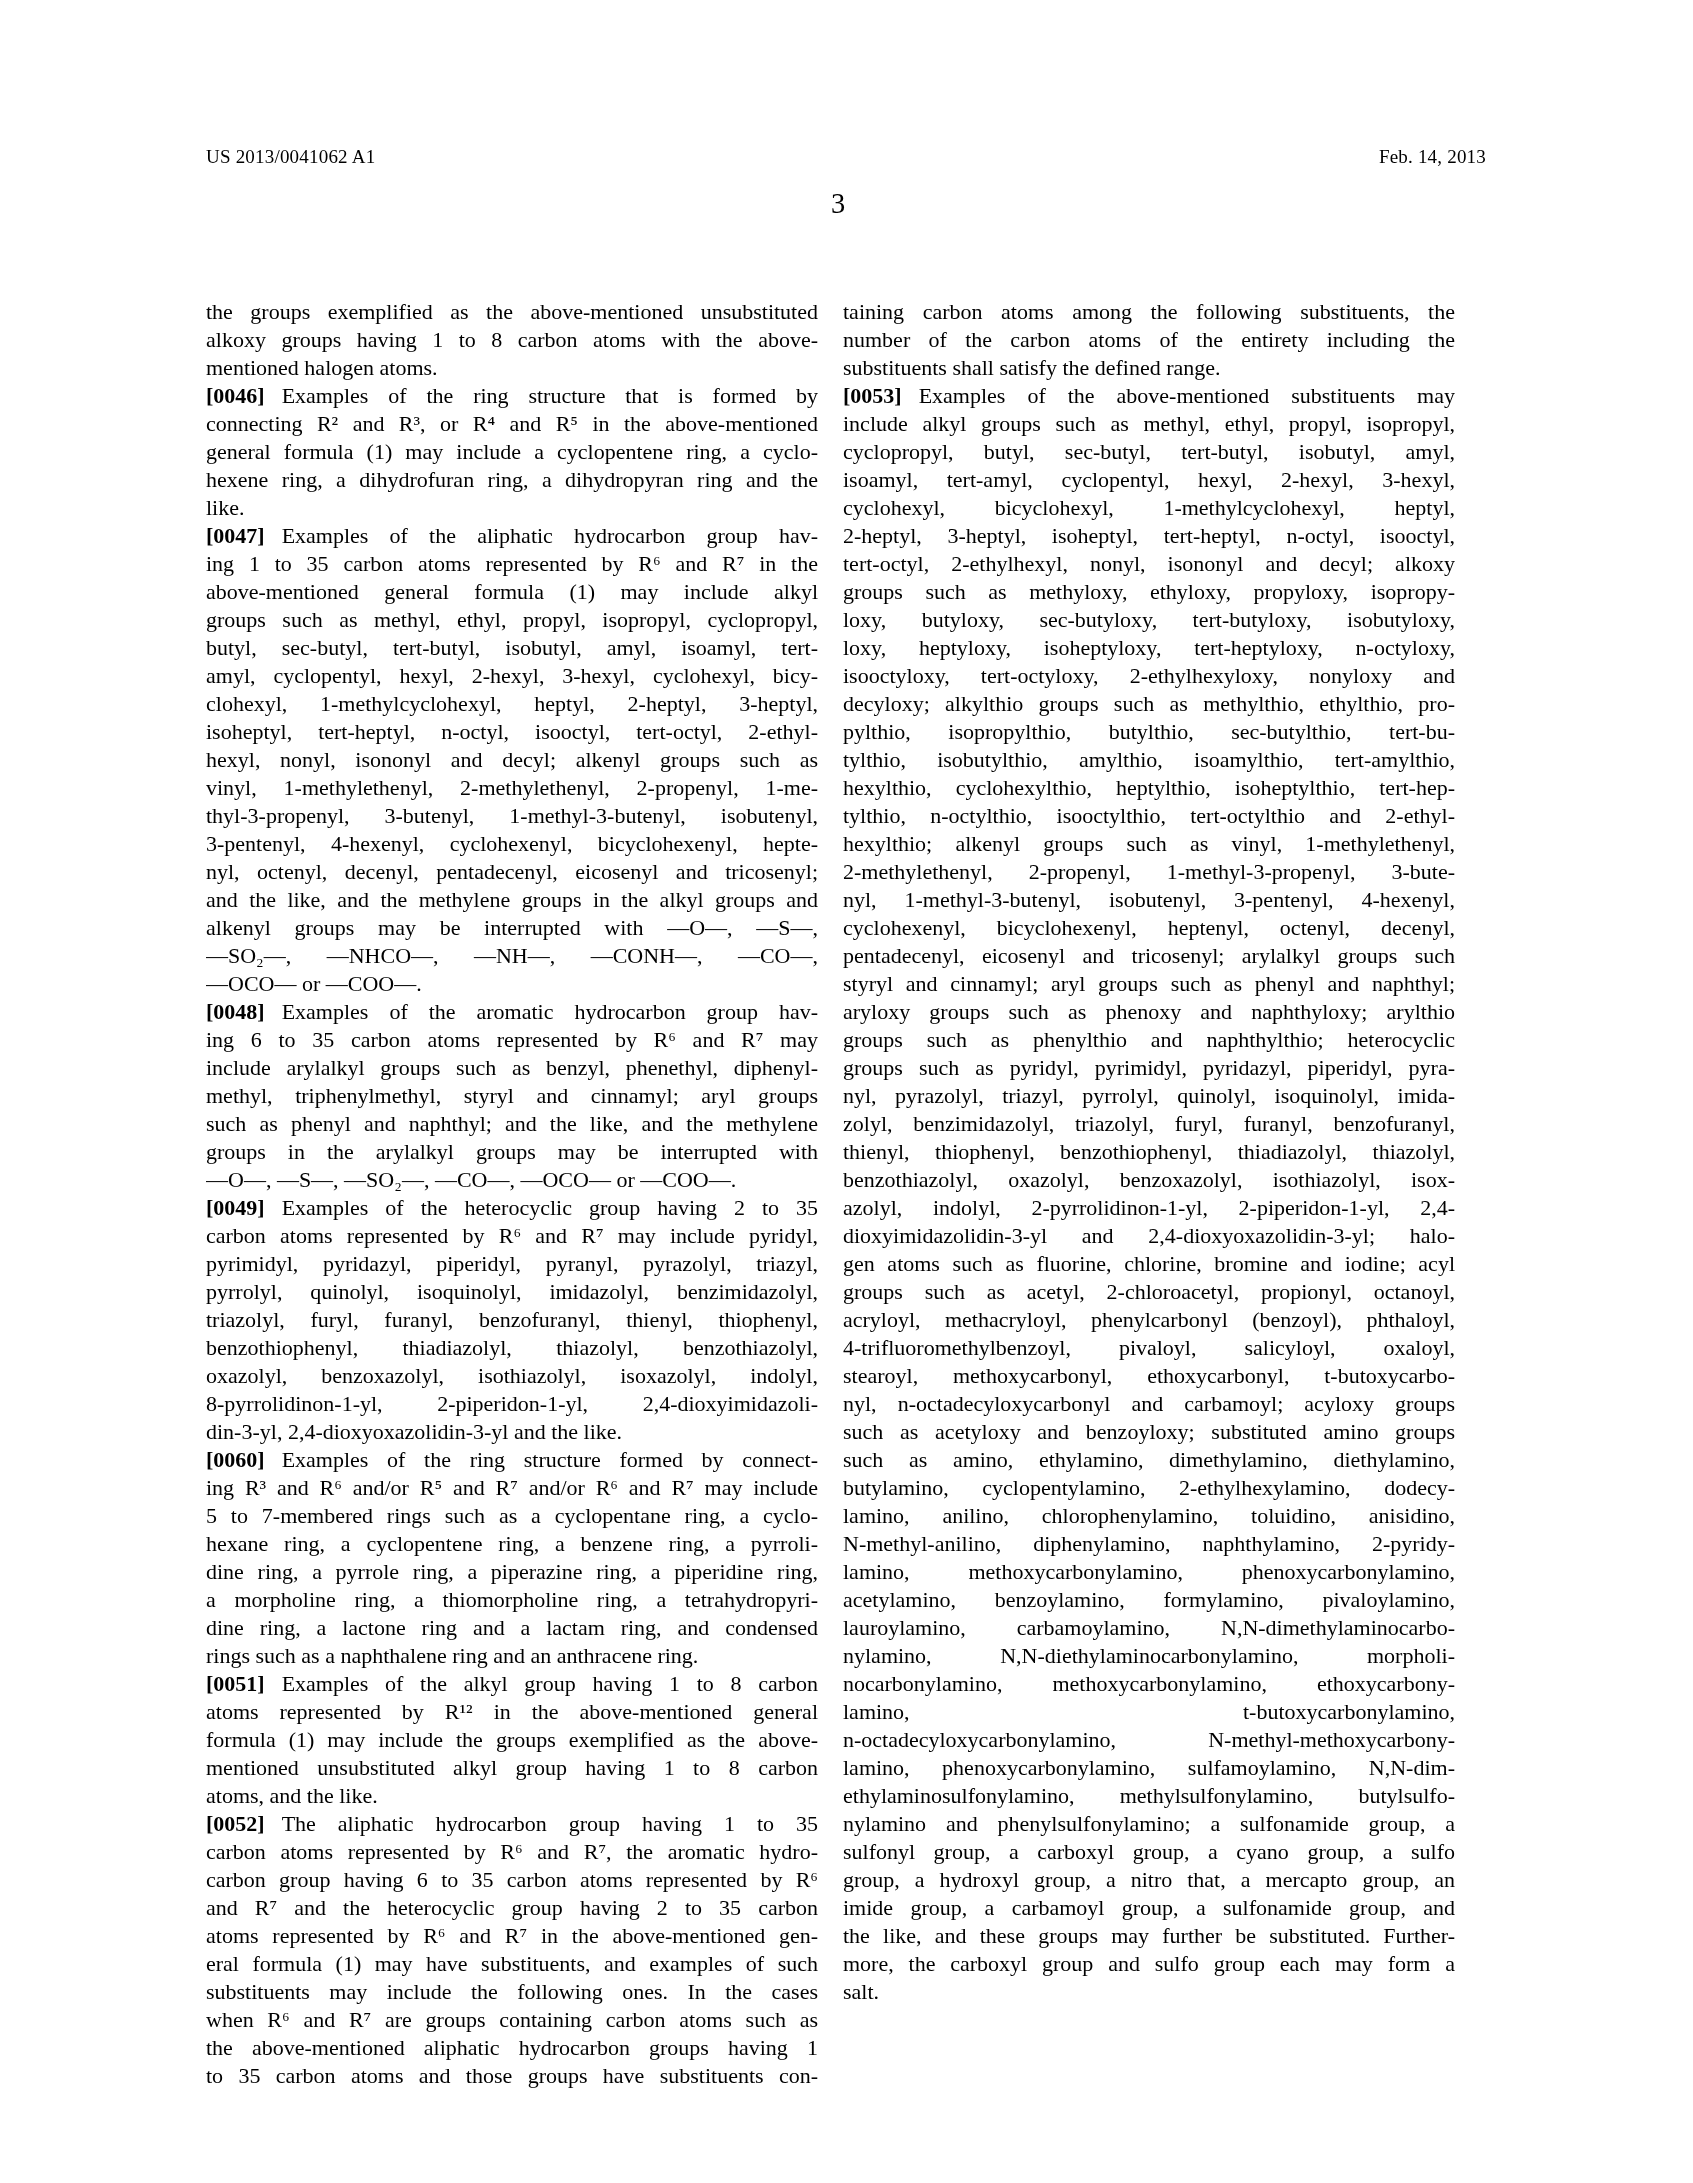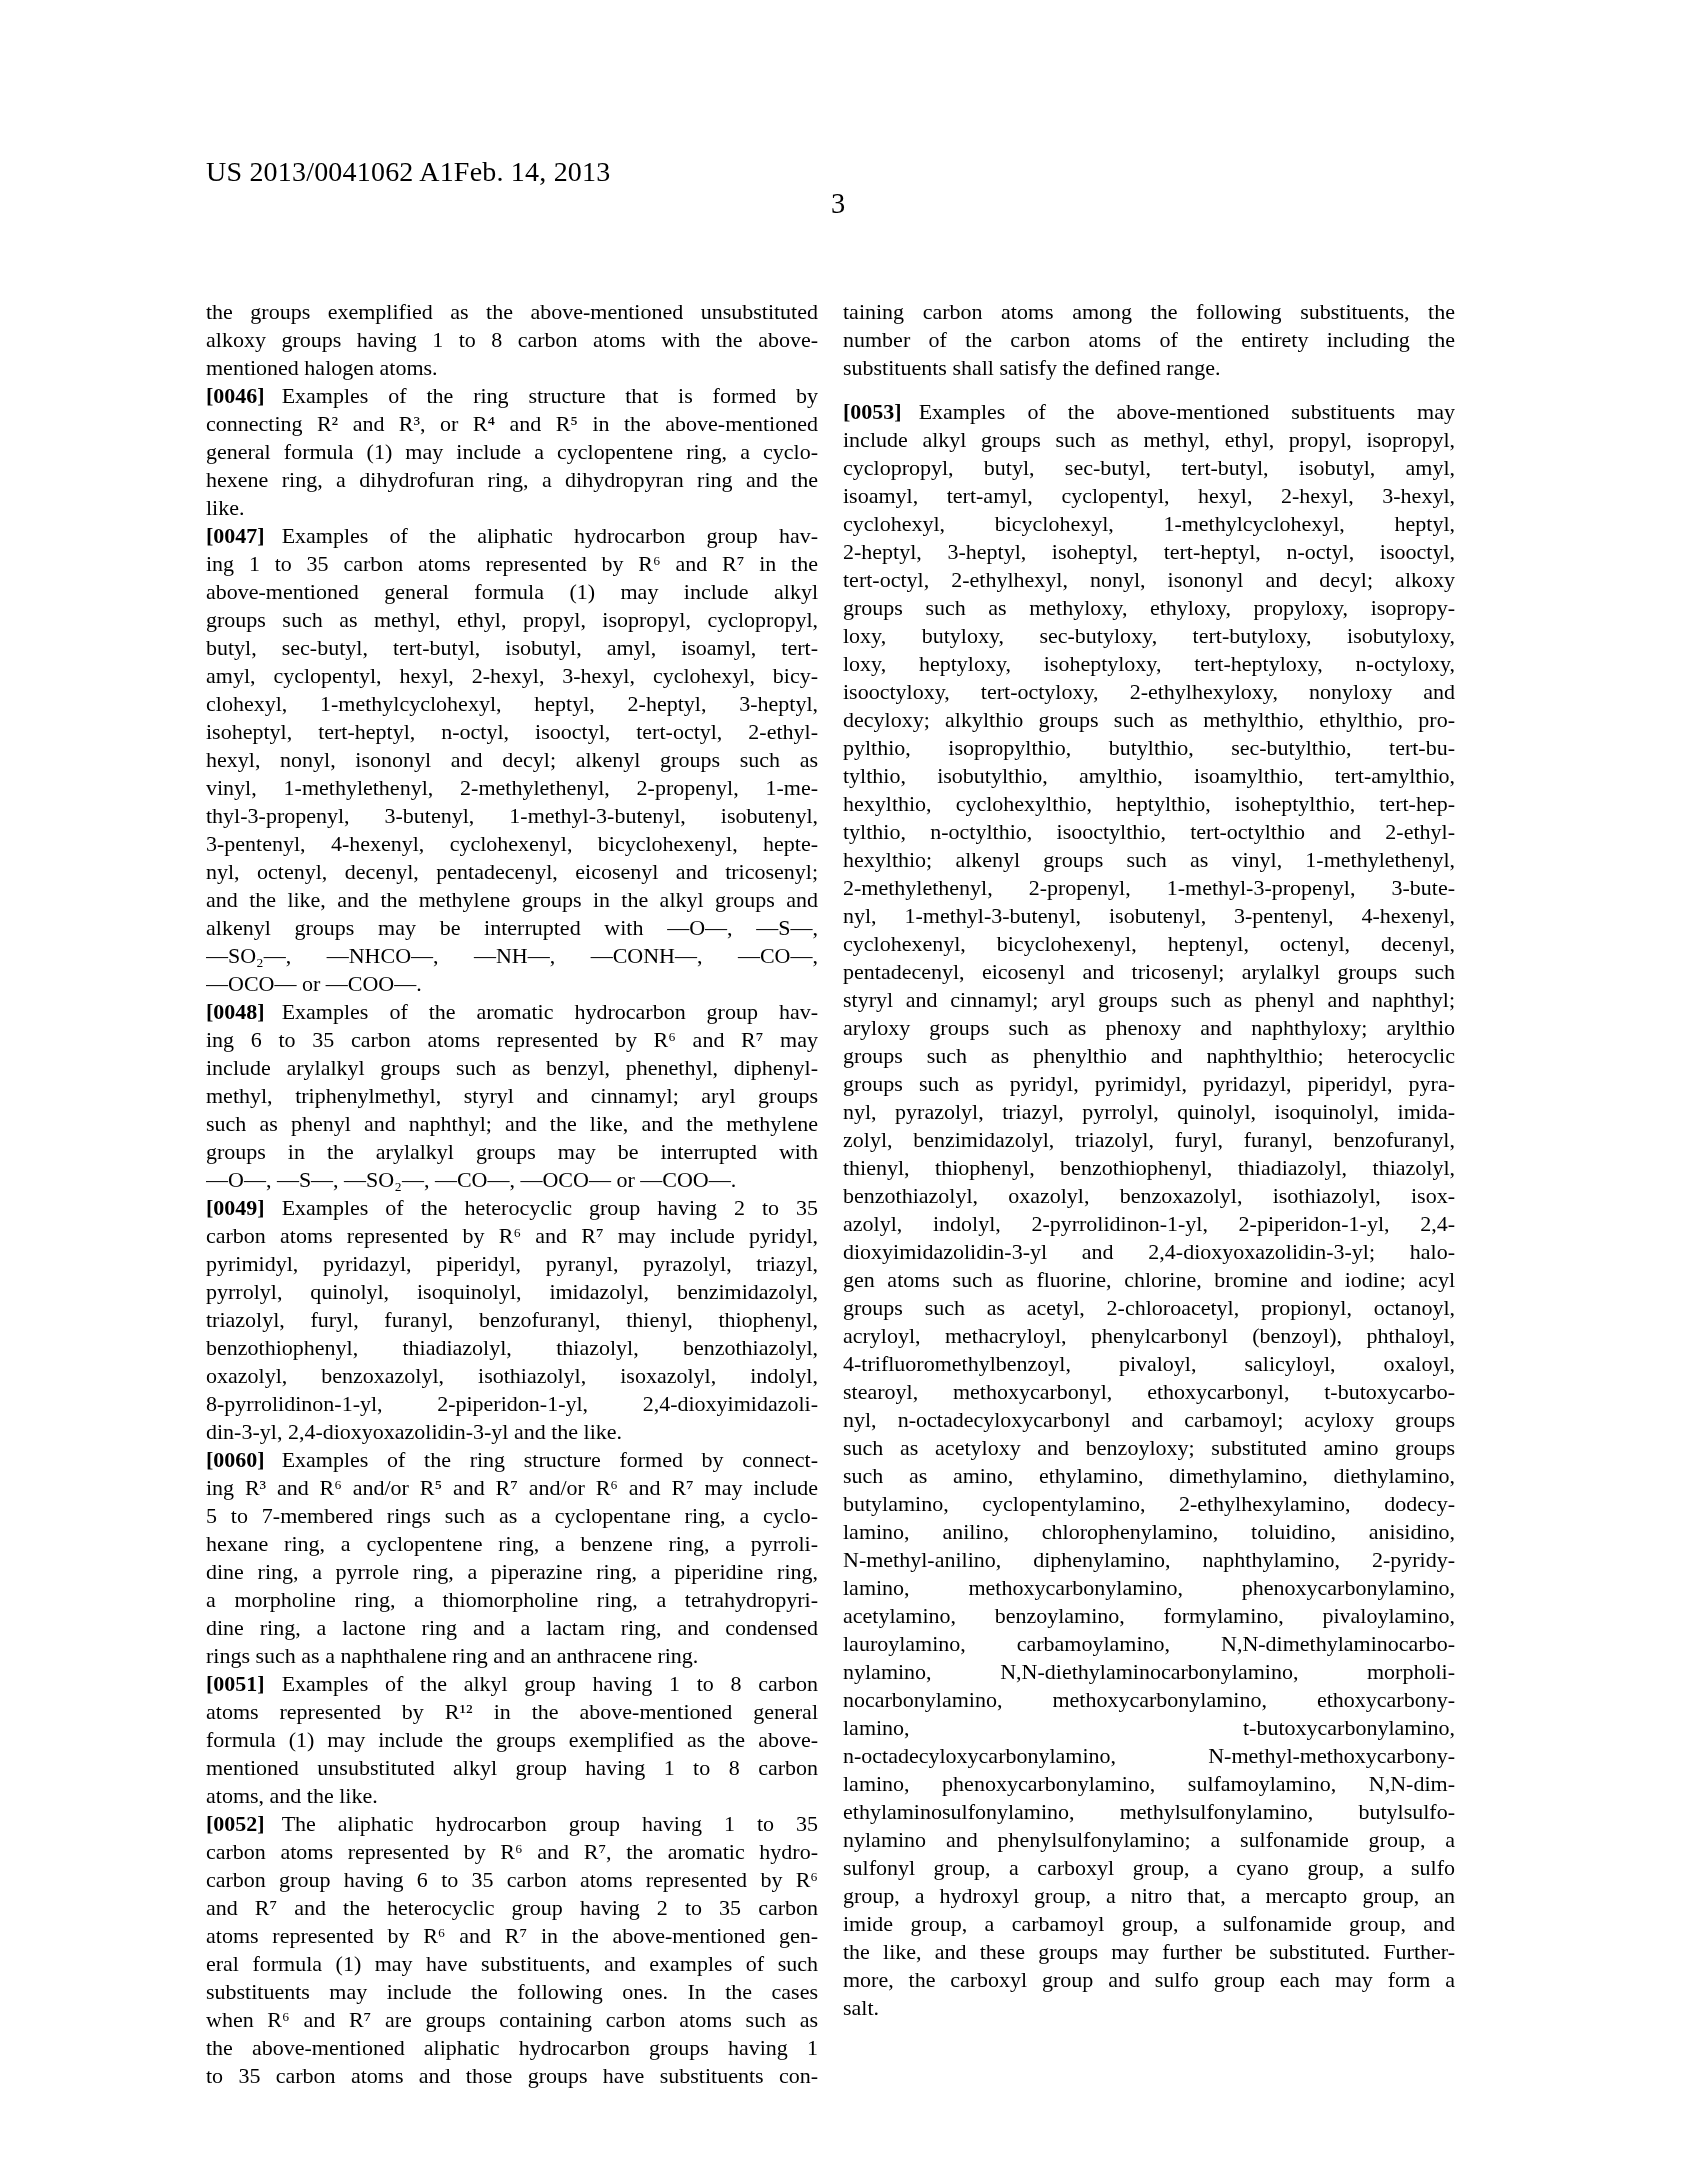--- a/index.html
+++ b/index.html
@@ -3,44 +3,44 @@
 <meta charset="utf-8">
 <style>
   html, body { margin: 0; padding: 0; }
   body {
     width: 1694px; height: 2183px;
     background: #ffffff; color: #000000;
     position: relative;
     font-family: "Liberation Serif", "DejaVu Serif", serif;
   }
   .header-row {
-    position: absolute; top: 156px; left: 206px; width: 1280px;
-    display: flex; 
-    font-size: 28px; letter-spacing: 0.2px;
+    position: absolute; top: 146px; left: 206px; width: 1280px;
+    display: flex; justify-content: space-between;
+    font-size: 19px; letter-spacing: 0.2px;
   }
   .page-num {
     position: absolute; top: 188px; left: 0; width: 1676px;
     text-align: center; font-size: 28.4px;
   }
   .columns {
     position: absolute; top: 298px; left: 206px;
     display: flex; gap: 25px;
   }
   .col {
     width: 612px;
     font-size: 22px; line-height: 28px;
   }
   .line {
     text-align: justify;
     text-align-last: justify;
     height: 28px;
     overflow: hidden;
   }
   .line.para-end { text-align-last: left; }
-  .line.space-before { margin-top: 16px; }
+  .line.space-before { }
   .para-tag { font-weight: bold; margin-right: 17px; }
 </style>
 </head>
 <body>
 
 <div class="header-row">
   <span>US 2013/0041062 A1</span>
   <span>Feb. 14, 2013</span>
 </div>
 

